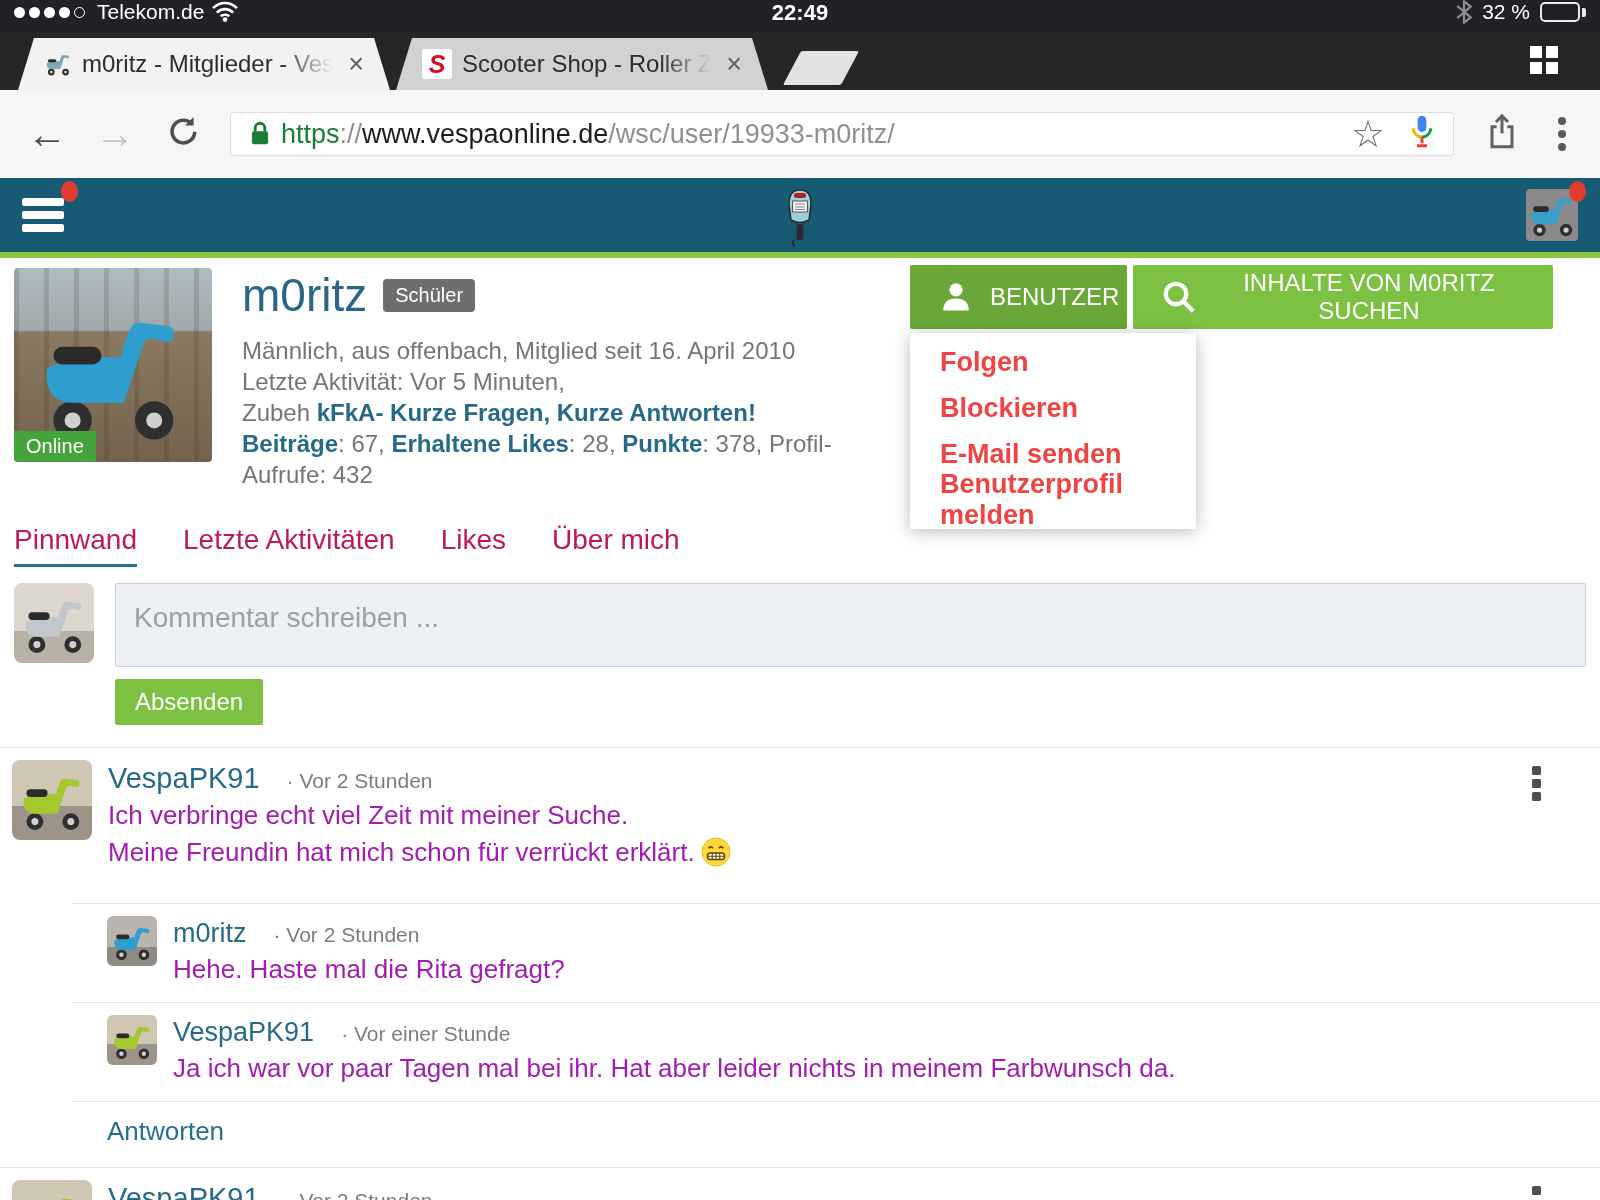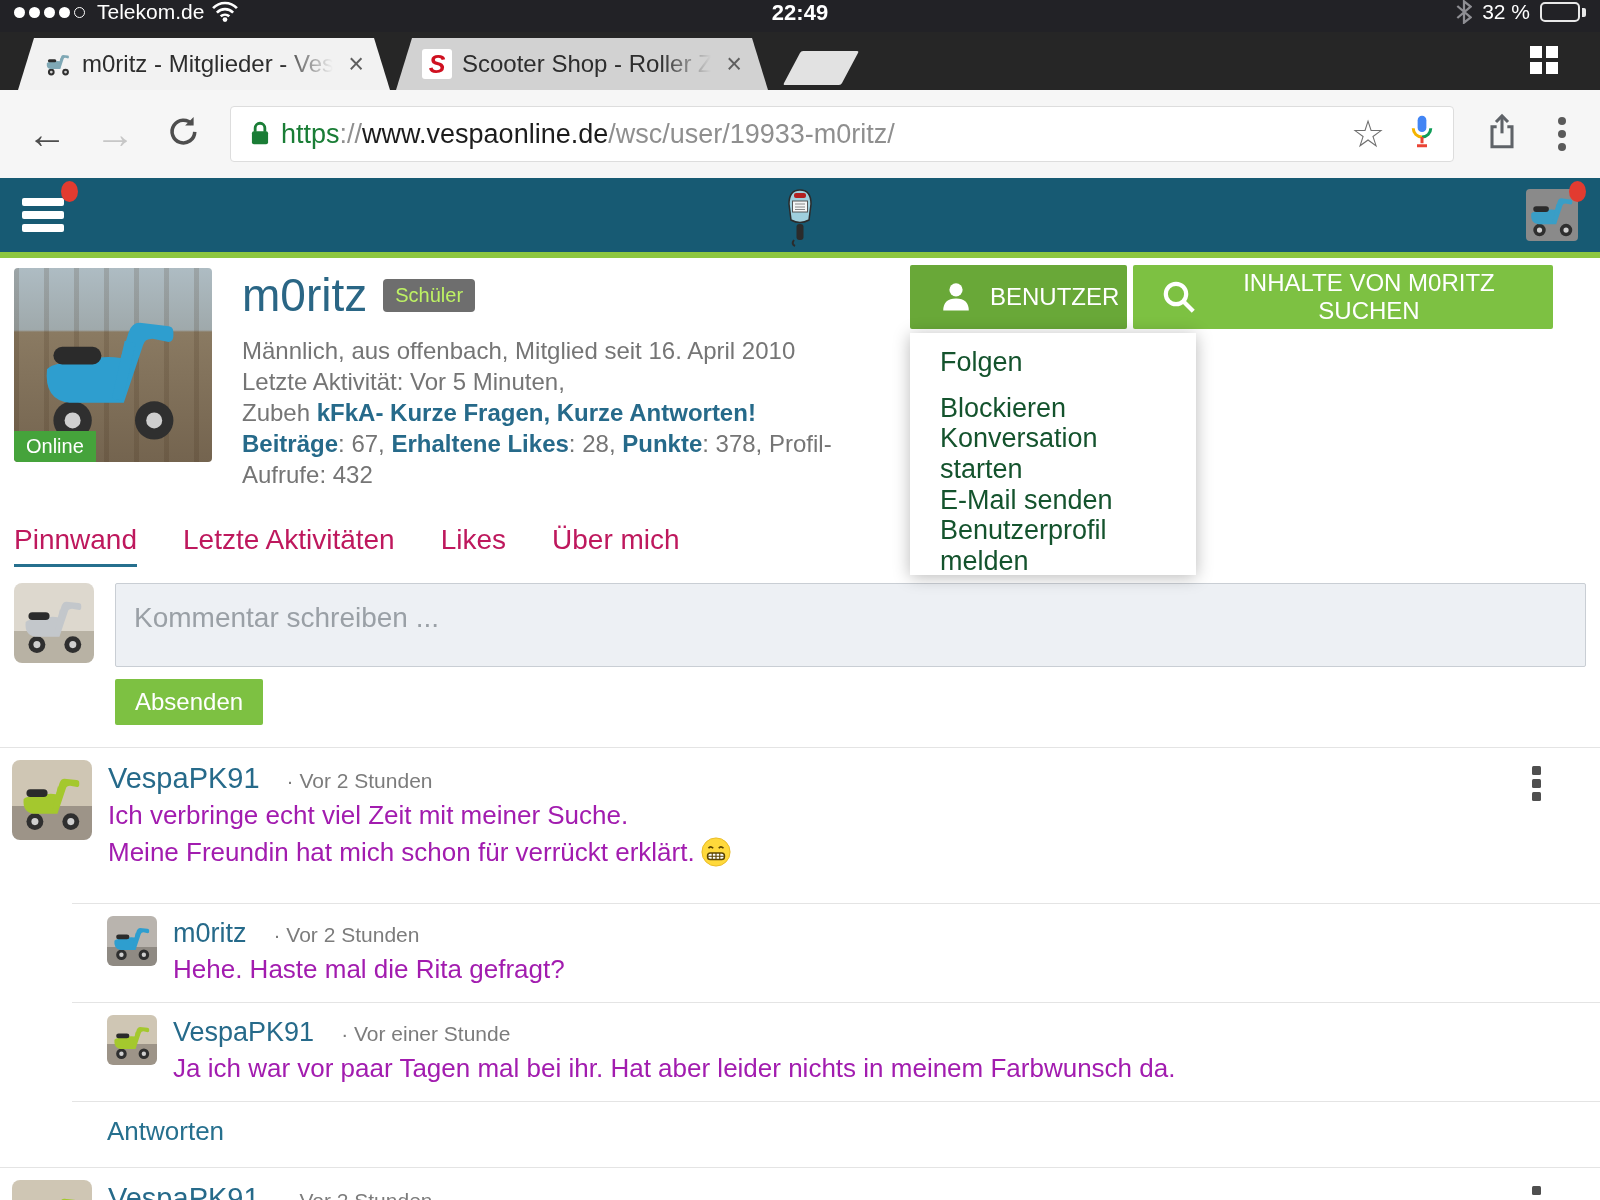--- a/index.html
+++ b/index.html
@@ -39,21 +39,21 @@
     margin-left:24px; margin-bottom:0px; border-radius:2px; align-self:center; margin-top:14px; }
   .gridicon { position:absolute; right:42px; top:14px; display:grid;
     grid-template-columns:12px 12px; grid-gap:4px; }
   .gridicon i { width:12px; height:12px; background:#fff; display:block; }
 
   
   .toolbar { height:88px; background:#f6f6f6; display:flex; align-items:center; padding:0 18px; gap:10px; }
   .navbtn { width:58px; text-align:center; font-size:40px; color:#4e4e4e; line-height:1; }
   .navbtn.disabled { color:#c7c7c7; }
   .reload svg { width:34px; height:34px; }
-  .omnibox { flex:1; height:56px; background:#fff; border:1px solid #ddd; border-radius:4px;
+  .omnibox { flex:1; height:44px; background:#fff; border:1px solid #ddd; border-radius:4px;
     display:flex; align-items:center; padding:0 16px; gap:8px; margin:0 8px; }
   .padlock { width:26px; height:28px; flex:none; }
   .url { font-size:27px; white-space:nowrap; overflow:hidden; flex:1; }
   .url .scheme { color:#1a7d36; }
   .url .sep, .url .path { color:#8f8f8f; }
   .url .host { color:#1c1c1c; }
   .star { font-size:38px; color:#6f6f6f; line-height:1; margin-right:14px; }
   .mic svg { width:30px; height:40px; }
   .sharebtn svg { width:32px; height:38px; margin:0 14px; }
   .menudots { display:flex; flex-direction:column; gap:5px; margin:0 16px; }
@@ -78,32 +78,32 @@
     overflow:hidden;
     background:
       repeating-linear-gradient(90deg, rgba(60,40,20,.16) 0 5px, rgba(0,0,0,0) 5px 30px),
       linear-gradient(180deg,#aebcc3 0%,#9fa9ab 32%,#8a7a62 33%,#74644f 100%); }
   .profile-photo .sc { position:absolute; left:12px; top:26px; width:170px; height:160px; color:#2e9ecf; }
   .online-badge { position:absolute; left:0; bottom:0; background:#45a33b; color:#fff;
     font-size:20px; padding:4px 12px; }
   .profile-main { margin-left:228px; width:662px; }
   .name-row { display:flex; align-items:center; gap:16px; margin-top:2px; }
   .uname { font-size:46px; font-weight:300; color:#2a6685; line-height:1.1; }
-  .rank { background:#6e6e6e; color:#bef264; font-size:20px; padding:5px 12px; border-radius:4px; }
+  .rank { background:#6e6e6e; color:#ffffff; font-size:20px; padding:5px 12px; border-radius:4px; }
   .pinfo { margin-top:14px; font-size:24px; line-height:31px; color:#757575; }
   .tlink { color:#266a8a; font-weight:700; text-decoration:none; }
   .profile-actions { position:absolute; left:910px; top:7px; display:flex; gap:6px; }
   .gbtn { height:64px; display:flex; align-items:center; gap:16px; color:#fff;
     font-size:24px; padding:0 28px; border:none; border-radius:2px; }
   .gbtn.dark { background:#69a838; width:217px; }
   .gbtn.light { background:#7dc142; width:420px; }
   .gbtn svg { flex:none; }
   .dropdown { position:absolute; left:0; top:68px; width:286px; background:#fff;
     box-shadow:0 2px 16px rgba(0,0,0,.28); padding:6px 0; z-index:20; }
-  .dropdown .item { font-size:27px; color:#14532d; padding:10px 30px; height:46px; display:flex; align-items:center; }
+  .dropdown .item { font-size:27px; color:#ef4444; padding:10px 30px; height:46px; display:flex; align-items:center;font-weight:bold; }
 
   
   .pagetabs { display:flex; gap:46px; padding:0 14px; margin-top:14px; }
   .ptab { font-size:28px; font-weight:400; color:#be185d; padding-bottom:8px; }
   .ptab.active { border-bottom:3px solid #26708e; }
 
   
   .compose { display:flex; gap:21px; padding:16px 14px 0; }
   .avatar { border-radius:8px; overflow:hidden; position:relative; flex:none; }
   .avatar .sc { position:absolute; inset:8% 4%; width:92%; height:88%; }
@@ -304,21 +304,20 @@
       <button class="gbtn light">
         <svg width="36" height="36" viewBox="0 0 24 24">
           <circle cx="10" cy="10" r="6.8" fill="none" stroke="#fff" stroke-width="2.8"></circle>
           <path d="M15 15 L21.5 21.5" stroke="#fff" stroke-width="2.8"></path>
         </svg>
         <span>INHALTE VON M0RITZ SUCHEN</span>
       </button>
       <div class="dropdown">
         <div class="item">Folgen</div>
         <div class="item">Blockieren</div>
-        <div class="item">Konversation starten</div>
         <div class="item">E-Mail senden</div>
         <div class="item">Benutzerprofil melden</div>
       </div>
     </div>
   </div>
 
   <div class="pagetabs">
     <div class="ptab active">Pinnwand</div>
     <div class="ptab">Letzte Aktivitäten</div>
     <div class="ptab">Likes</div>

